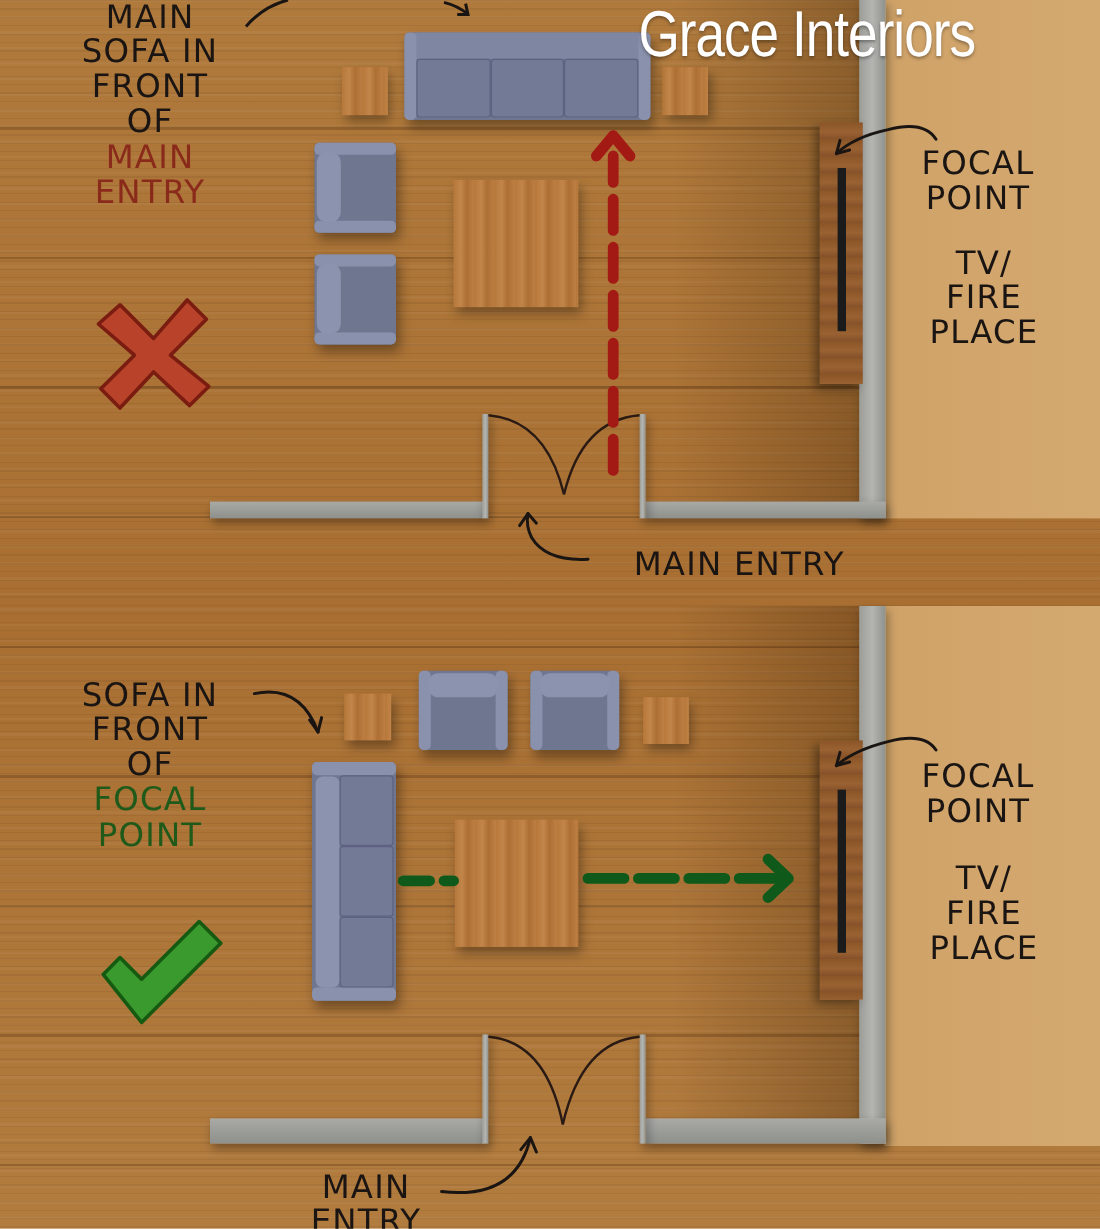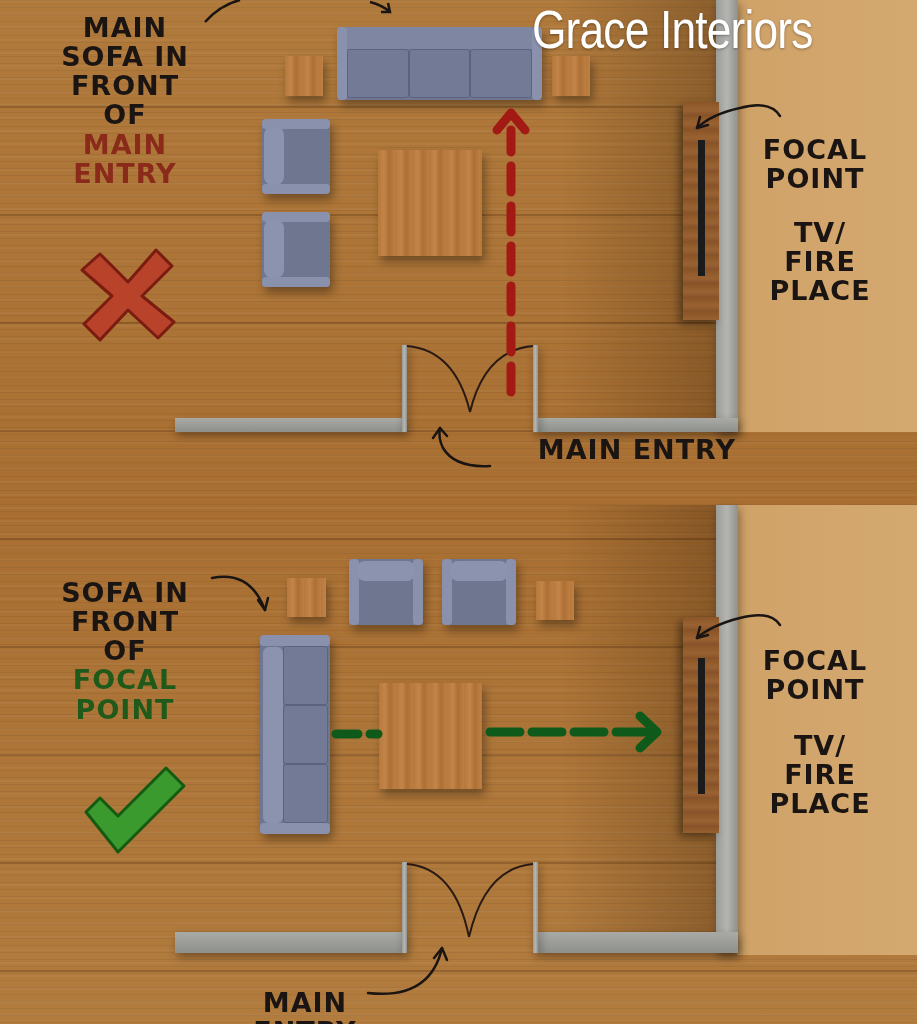--- a/index.html
+++ b/index.html
@@ -32,23 +32,22 @@
     box-shadow: 3px 6px 9px rgba(0,0,0,0.35);
   }
   .tvunit {
     position:absolute;
     background: repeating-linear-gradient(180deg,#8a5527 0px,#9a6232 8px,#86512a 14px);
     box-shadow: -4px 4px 8px rgba(0,0,0,0.4);
   }
   .tvscreen { position:absolute; background:#1b1b1b; }
   .note {
     position:absolute; color:#1a1512; font-family:"DejaVu Sans", sans-serif;
-    font-weight:bold; text-align:center; line-height:1.08; letter-spacing:1px;
+    font-weight:normal; text-align:center; line-height:1.08; letter-spacing:1px;
     font-size:27px;
-    margin-top:13px;
   }
   .note span { display:block; }
   .red { color:#8a2a1a; }
   .green { color:#1f5a1a; }
   .brand {
     position:absolute; left:532px; top:-2px; color:#ffffff;
     font-family:"Liberation Sans", sans-serif; font-size:54px; font-weight:normal;
     letter-spacing:-1px; text-shadow: 0 1px 3px rgba(0,0,0,0.35);
     transform: scaleX(0.82); transform-origin:left top;
   }
@@ -112,21 +111,21 @@
   <div class="note" style="left:755px; top:122px; width:120px;">
     <span>FOCAL</span>
     <span>POINT</span>
   </div>
   <div class="note" style="left:755px; top:205px; width:130px;">
     <span>TV/</span>
     <span>FIRE</span>
     <span>PLACE</span>
   </div>
 
-  <div class="note" style="left:496px; top:422px; width:240px; text-align:right;">
+  <div class="note" style="left:496px; top:456px; width:240px; text-align:center;">
     <span>MAIN ENTRY</span>
   </div>
 </section>
 
 <section>
   <div class="wall v" style="left:716px; top:505px; width:22px; height:448px;"></div>
   <div class="wall" style="left:175px; top:932px; width:228px; height:21px;"></div>
   <div class="wall" style="left:538px; top:932px; width:200px; height:21px;"></div>
   <div class="wall v" style="left:402px; top:862px; width:5px; height:91px;"></div>
   <div class="wall v" style="left:533px; top:862px; width:5px; height:91px;"></div>

